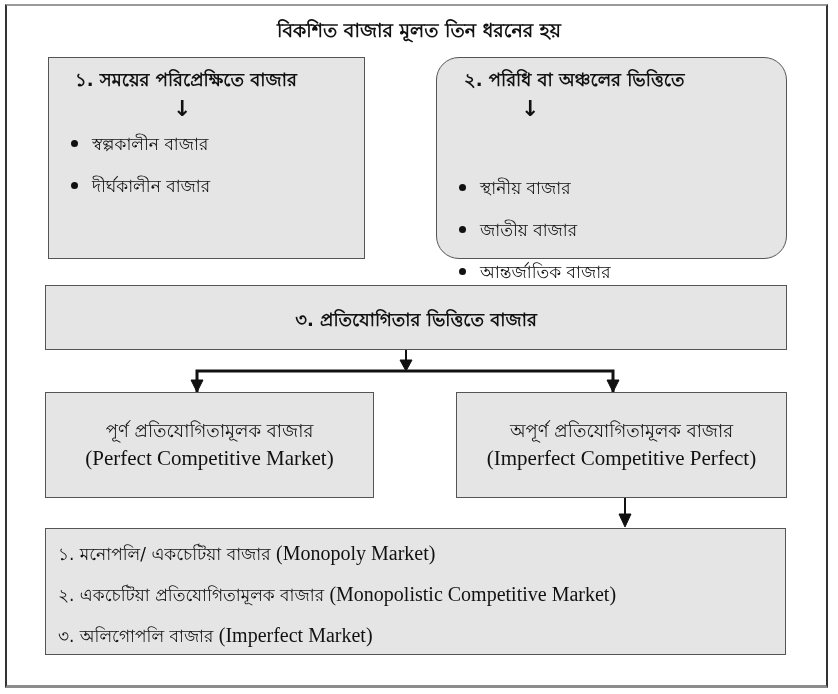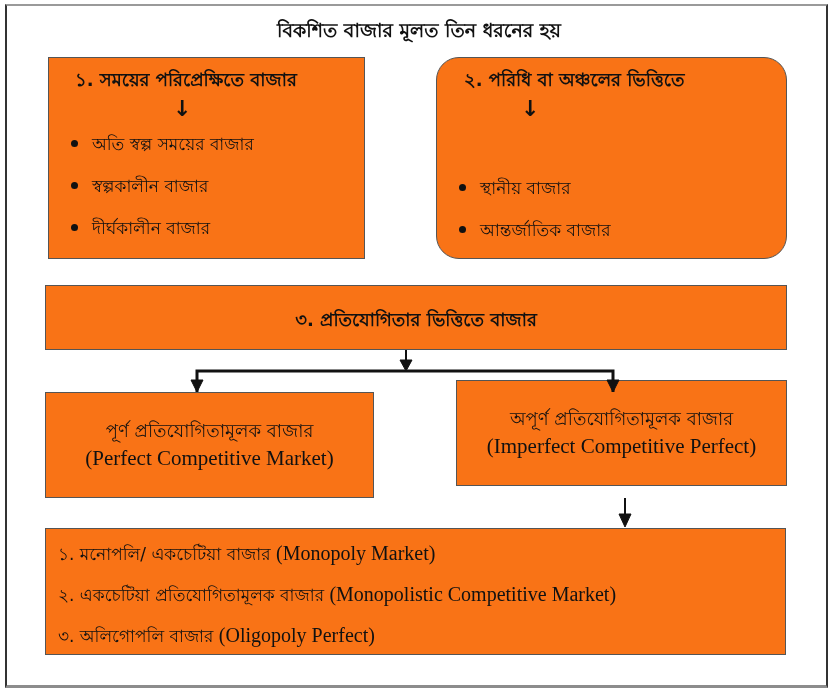--- a/index.html
+++ b/index.html
@@ -1,21 +1,21 @@
 <!DOCTYPE html>
 <html><head>
   <meta charset="utf-8">
   <style>
     html, body { margin: 0; padding: 0; background: #ffffff; }
     body { width: 838px; height: 694px; position: relative; overflow: hidden;
            font-family: "DejaVu Sans", sans-serif; color: #111; }
     .frame { position: absolute; left: 5px; top: 4px; width: 823px; height: 684px;
              border-top: 2px solid #9a9a9a; border-bottom: 3px solid #8c8c8c;
              border-left: 2px solid #333; border-right: 2px solid #333; box-sizing: border-box; }
-    .box { position: absolute; border: 1.5px solid #555; box-sizing: border-box; background: #f97316; padding-left: 8px; }
+    .box { position: absolute; border: 1.5px solid #555; box-sizing: border-box; background: #e5e5e5; padding-left: 8px; }
     .title { position: absolute; left: 0; width: 838px; top: 16px; text-align: center;
              font-size: 19px; font-weight: bold; }
     .box-head { position: absolute; font-size: 18px; font-weight: bold; white-space: nowrap; }
     .arrow-glyph { position: absolute; font-size: 22px; font-weight: bold; line-height: 1; }
     .bullets { position: absolute; list-style: none; margin: 0; padding: 0; }
     .bullets li { font-size: 17px; height: 42px; line-height: 26px; white-space: nowrap; }
     .bullets li .dot { display: inline-block; width: 7px; height: 7px; border-radius: 50%;
                        background: #111; margin-right: 14px; vertical-align: middle; position: relative; top: -2px; }
     .center-text { position: absolute; left: 0; right: 0; text-align: center; }
     .comp-head { font-size: 18px; font-weight: bold; text-align: center; }
@@ -30,54 +30,54 @@
 <body>
 
 <div class="frame"></div>
 
 <div class="title">বিকশিত বাজার মূলত তিন ধরনের হয়</div>
 
 <div class="box" style="left:48px; top:57px; width:317px; height:202px;">
   <div class="box-head" style="left:26px; top:8px;">১. সময়ের পরিপ্রেক্ষিতে বাজার</div>
   <div class="arrow-glyph" style="left:124px; top:40px;">↓</div>
   <ul class="bullets" style="left:22px; top:73px;">
-    <li><span class="dot"></span><span>অতি স্বল্প সময়ের বাজার</span></li>
     <li><span class="dot"></span><span>স্বল্পকালীন বাজার</span></li>
     <li><span class="dot"></span><span>দীর্ঘকালীন বাজার</span></li>
   </ul>
 </div>
 
 <div class="box" style="left:436px; top:57px; width:351px; height:202px;border-radius:23px;">
   <div class="box-head" style="left:27px; top:8px;">২. পরিধি বা অঞ্চলের ভিত্তিতে</div>
   <div class="arrow-glyph" style="left:84px; top:40px;">↓</div>
   <ul class="bullets" style="left:22px; top:73px;margin-top:44px;">
     <li><span class="dot"></span><span>স্থানীয় বাজার</span></li>
+    <li><span class="dot"></span><span>জাতীয় বাজার</span></li>
     <li><span class="dot"></span><span>আন্তর্জাতিক বাজার</span></li>
   </ul>
 </div>
 
 <div class="box" style="left:45px; top:285px; width:742px; height:65px;">
   <div class="center-text comp-head" style="top:20px;">৩. প্রতিযোগিতার ভিত্তিতে বাজার</div>
 </div>
 
 <div class="box" style="left:45px; top:392px; width:329px; height:106px;">
   <div class="center-text sub-bn" style="top:24px;text-align:center;">পূর্ণ প্রতিযোগিতামূলক বাজার</div>
   <div class="center-text sub-en" style="top:53px;">(Perfect Competitive Market)</div>
 </div>
 
-<div class="box" style="left:456px; top:380px; width:331px; height:106px;">
+<div class="box" style="left:456px; top:392px; width:331px; height:106px;">
   <div class="center-text sub-bn" style="top:24px;">অপূর্ণ প্রতিযোগিতামূলক বাজার</div>
   <div class="center-text sub-en" style="top:53px;">(Imperfect Competitive Perfect)</div>
 </div>
 
 <div class="box" style="left:45px; top:528px; width:741px; height:127px;">
   <ul class="types">
     <li><span>১. মনোপলি/ একচেটিয়া বাজার</span> <span class="en">(Monopoly Market)</span></li>
     <li><span>২. একচেটিয়া প্রতিযোগিতামূলক বাজার</span> <span class="en">(Monopolistic Competitive Market)</span></li>
-    <li><span>৩. অলিগোপলি বাজার</span> <span class="en">(Oligopoly Perfect)</span></li>
+    <li><span>৩. অলিগোপলি বাজার</span> <span class="en">(Imperfect Market)</span></li>
   </ul>
 </div>
 
 <svg class="connectors" width="838" height="694">
   <g stroke="#111" fill="#111">
 
     <line x1="406" y1="350" x2="406" y2="362" stroke-width="2"></line>
     <polygon points="400,360 412,360 406,371"></polygon>
 
     <polyline points="197,392 197,371 613,371 613,392" fill="none" stroke-width="3"></polyline>

